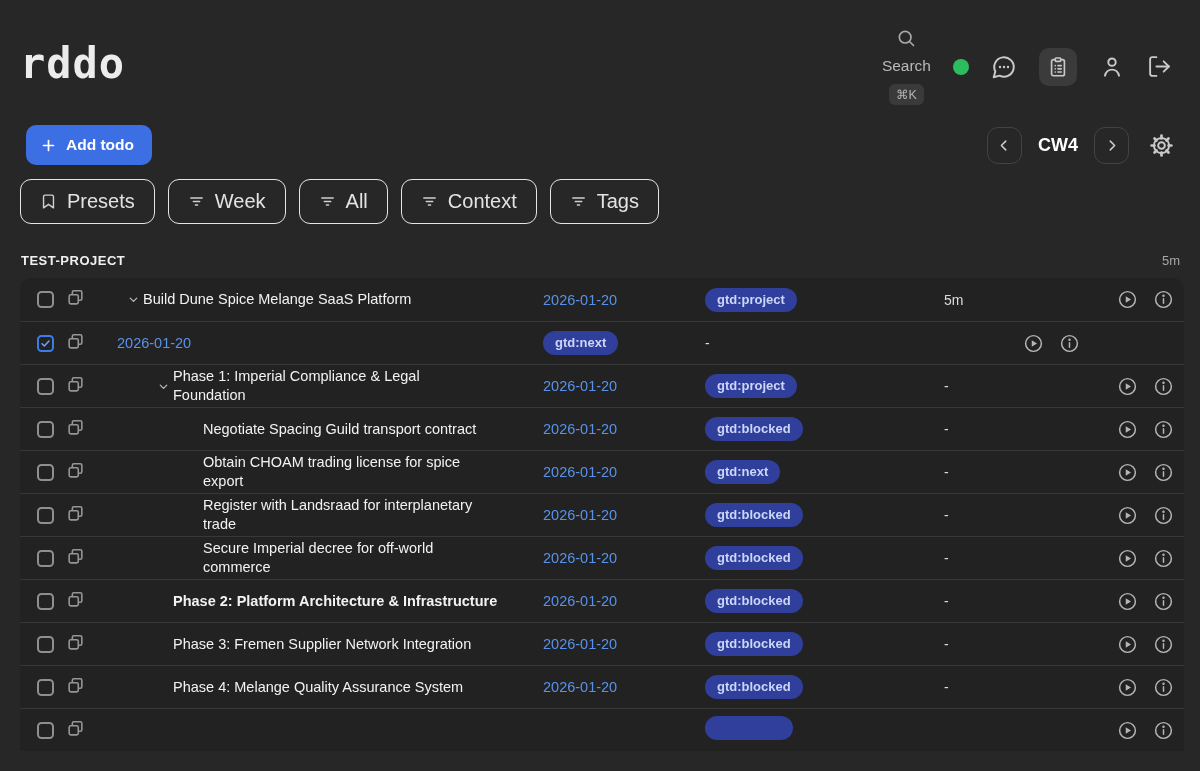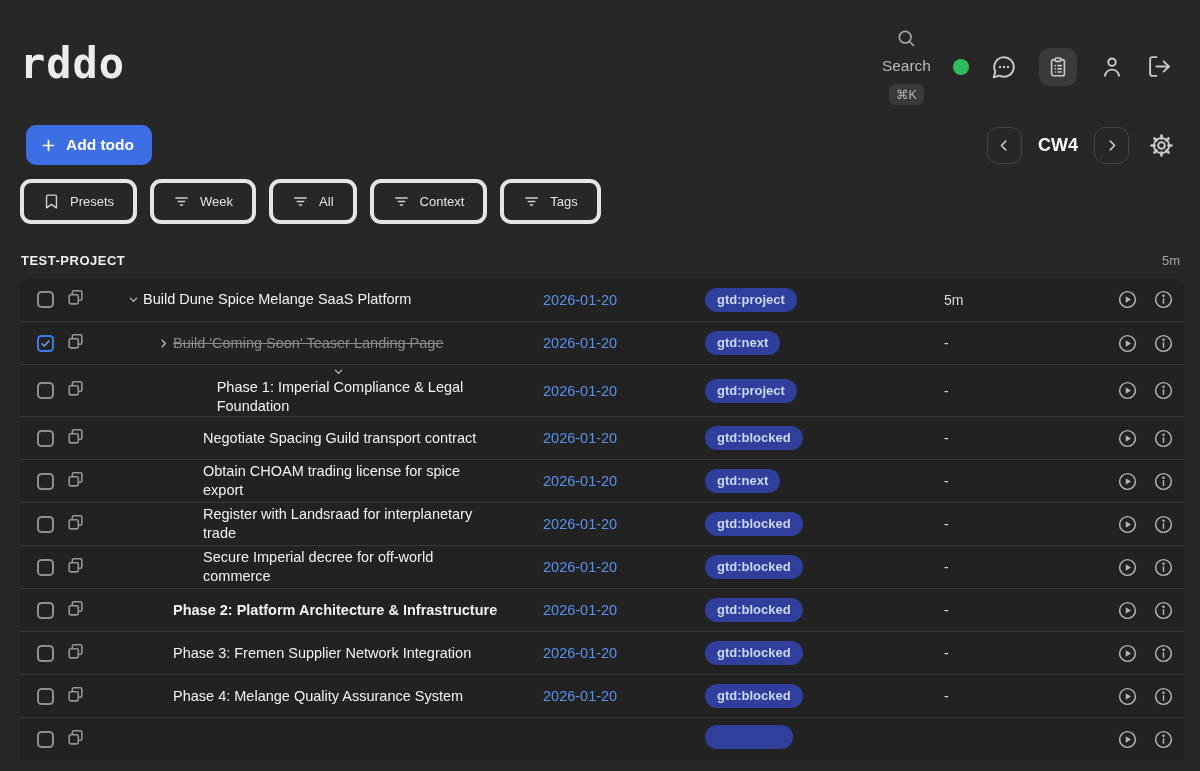--- a/index.html
+++ b/index.html
@@ -26,21 +26,21 @@
   
   .toolbar-row { display:flex; justify-content:space-between; align-items:center; padding:20px 26px 0 26px; }
   .add-todo { display:flex; align-items:center; gap:9px; background:var(--accent,#3D6FE4); color:#fff; border:none; border-radius:10px; height:40px; padding:0 18px 0 14px; font-size:15.5px; font-weight:bold; font-family:inherit; cursor:pointer; }
   .week-nav { display:flex; align-items:center; gap:14px; }
   .nav-btn { width:35px; height:37px; border:1px solid #434343; background:transparent; border-radius:11px; color:#cfcfcf; display:flex; align-items:center; justify-content:center; cursor:pointer; }
   .week-label { font-size:18px; font-weight:bold; color:#fff; margin:0 2px; }
   .gear-btn { margin-left:6px; }
 
   
   .filter-row { display:flex; gap:13px; padding:14px 20px 0 20px; }
-  .filter-btn { display:flex; align-items:center; gap:10px; height:45px; padding:0 19px; background:transparent; border:4px solid #e5e5e5; border-radius:11px; color:#e3e3e3; font-size:13px; font-family:inherit; cursor:pointer; }
+  .filter-btn { display:flex; align-items:center; gap:10px; height:45px; padding:0 19px; background:transparent; border:1px solid #e5e5e5; border-radius:11px; color:#e3e3e3; font-size:20px; font-family:inherit; cursor:pointer; }
   .filter-btn svg { color:#cfcfcf; }
 
   
   .section-header { display:flex; justify-content:space-between; align-items:flex-end; margin:29px 20px 0 21px; }
   .section-title { font-size:13px; font-weight:bold; letter-spacing:.5px; color:#f0f0f0; }
   .section-time { font-size:13px; color:#a6a6a6; }
 
   
   .table { margin:10px 16px 0 20px; border-radius:12px 12px 0 0; overflow:hidden; background:#222222; }
   .grid-row { display:grid; grid-template-columns:46px 31px 426px 162px 239px 173px 1fr; align-items:center; }
@@ -309,79 +309,68 @@
     <div class="cell c-copy">
       <button class="copy-btn">
         <span>
           <svg width="19" height="19" viewBox="0 0 24 24" fill="none" stroke="currentColor" stroke-width="2">
                 <path d="M8 8V5.5a2 2 0 0 1 2-2h8a2 2 0 0 1 2 2v8a2 2 0 0 1-2 2h-2.5"></path>
                 <rect x="4" y="8.5" width="11.5" height="11.5" rx="2" fill="#222222"></rect>
               </svg>
         </span>
       </button>
     </div>
+    <div class="cell c-date">
+      <span class="date-link">2026-01-20</span>
+    </div>
+    <div class="cell c-tags">
+      <span class="tag-pill">gtd:next</span>
+    </div>
+    <div class="cell c-time">
+      <span class="time-val">-</span>
+    </div>
+    <div class="cell c-actions">
+      <button class="action-icon">
+        <span>
+          <svg width="21" height="21" viewBox="0 0 24 24" fill="none" stroke="currentColor" stroke-width="1.7">
+                <circle cx="12" cy="12" r="9"></circle>
+                <path d="M10 8.2v7.6l6-3.8z" fill="currentColor" stroke="none"></path>
+              </svg>
+        </span>
+      </button>
+      <button class="action-icon">
+        <span>
+          <svg width="21" height="21" viewBox="0 0 24 24" fill="none" stroke="currentColor" stroke-width="1.7" stroke-linecap="round">
+                <circle cx="12" cy="12" r="9"></circle>
+                <line x1="12" y1="11" x2="12" y2="16.2"></line>
+                <circle cx="12" cy="7.8" r="0.6" fill="currentColor"></circle>
+              </svg>
+        </span>
+      </button>
+    </div>
+  </div>
+
+  <div class="grid-row trow">
+    <div class="cell c-check">
+      <span class="checkbox">
+        
+      </span>
+    </div>
+    <div class="cell c-copy">
+      <button class="copy-btn">
+        <span>
+          <svg width="19" height="19" viewBox="0 0 24 24" fill="none" stroke="currentColor" stroke-width="2">
+                <path d="M8 8V5.5a2 2 0 0 1 2-2h8a2 2 0 0 1 2 2v8a2 2 0 0 1-2 2h-2.5"></path>
+                <rect x="4" y="8.5" width="11.5" height="11.5" rx="2" fill="#222222"></rect>
+              </svg>
+        </span>
+      </button>
+    </div>
     <div class="cell c-title">
       <div class="title-inner" style="padding-left: 40px;">
-        <span class="chevron-slot">
-
-          <svg class="chev chev-right" width="13" height="13" viewBox="0 0 24 24" fill="none" stroke="currentColor" stroke-width="2.4" stroke-linecap="round" stroke-linejoin="round" style="display: block;">
-                <polyline points="9.5 6 15.5 12 9.5 18"></polyline>
-              </svg>
-        </span>
-        <span class="title-text completed">Build 'Coming Soon' Teaser Landing Page</span>
-      </div>
-    </div>
-    <div class="cell c-date">
-      <span class="date-link">2026-01-20</span>
-    </div>
-    <div class="cell c-tags">
-      <span class="tag-pill">gtd:next</span>
-    </div>
-    <div class="cell c-time">
-      <span class="time-val">-</span>
-    </div>
-    <div class="cell c-actions">
-      <button class="action-icon">
-        <span>
-          <svg width="21" height="21" viewBox="0 0 24 24" fill="none" stroke="currentColor" stroke-width="1.7">
-                <circle cx="12" cy="12" r="9"></circle>
-                <path d="M10 8.2v7.6l6-3.8z" fill="currentColor" stroke="none"></path>
-              </svg>
-        </span>
-      </button>
-      <button class="action-icon">
-        <span>
-          <svg width="21" height="21" viewBox="0 0 24 24" fill="none" stroke="currentColor" stroke-width="1.7" stroke-linecap="round">
-                <circle cx="12" cy="12" r="9"></circle>
-                <line x1="12" y1="11" x2="12" y2="16.2"></line>
-                <circle cx="12" cy="7.8" r="0.6" fill="currentColor"></circle>
-              </svg>
-        </span>
-      </button>
-    </div>
-  </div>
-
-  <div class="grid-row trow">
-    <div class="cell c-check">
-      <span class="checkbox">
-        
-      </span>
-    </div>
-    <div class="cell c-copy">
-      <button class="copy-btn">
-        <span>
-          <svg width="19" height="19" viewBox="0 0 24 24" fill="none" stroke="currentColor" stroke-width="2">
-                <path d="M8 8V5.5a2 2 0 0 1 2-2h8a2 2 0 0 1 2 2v8a2 2 0 0 1-2 2h-2.5"></path>
-                <rect x="4" y="8.5" width="11.5" height="11.5" rx="2" fill="#222222"></rect>
-              </svg>
-        </span>
-      </button>
-    </div>
-    <div class="cell c-title">
-      <div class="title-inner" style="padding-left: 40px; flex-direction: column;">
         <span class="chevron-slot">
           <svg class="chev chev-down" width="13" height="13" viewBox="0 0 24 24" fill="none" stroke="currentColor" stroke-width="2.4" stroke-linecap="round" stroke-linejoin="round" style="display: block;">
                 <polyline points="6 9.5 12 15.5 18 9.5"></polyline>
               </svg>
 
         </span>
         <span class="title-text">Phase 1: Imperial Compliance &amp; Legal
 Foundation</span>
       </div>
     </div>

